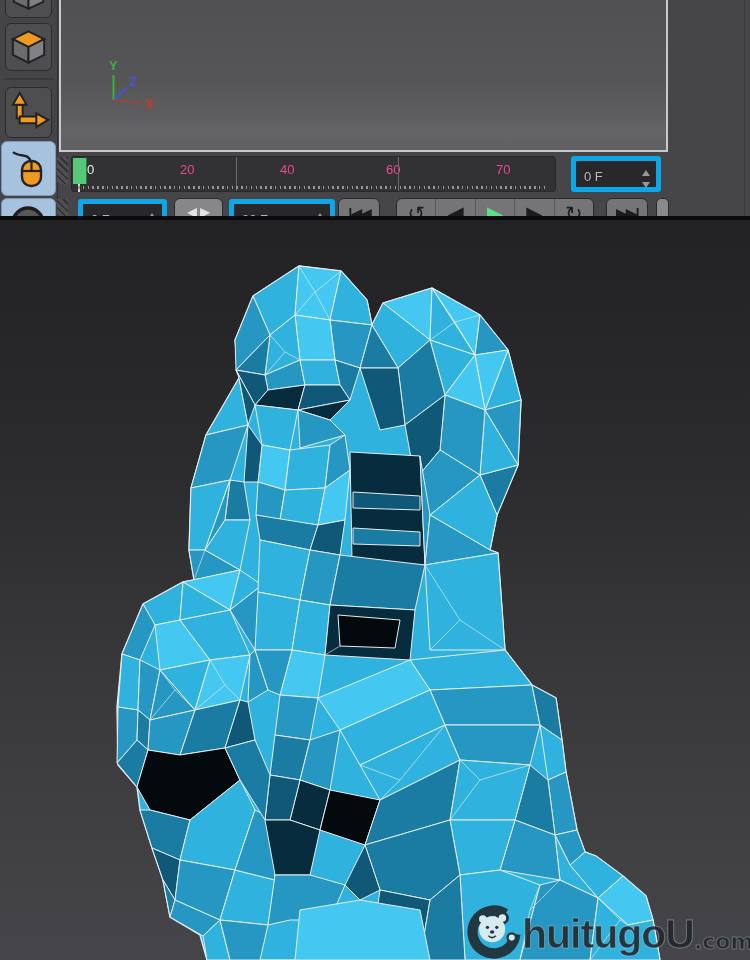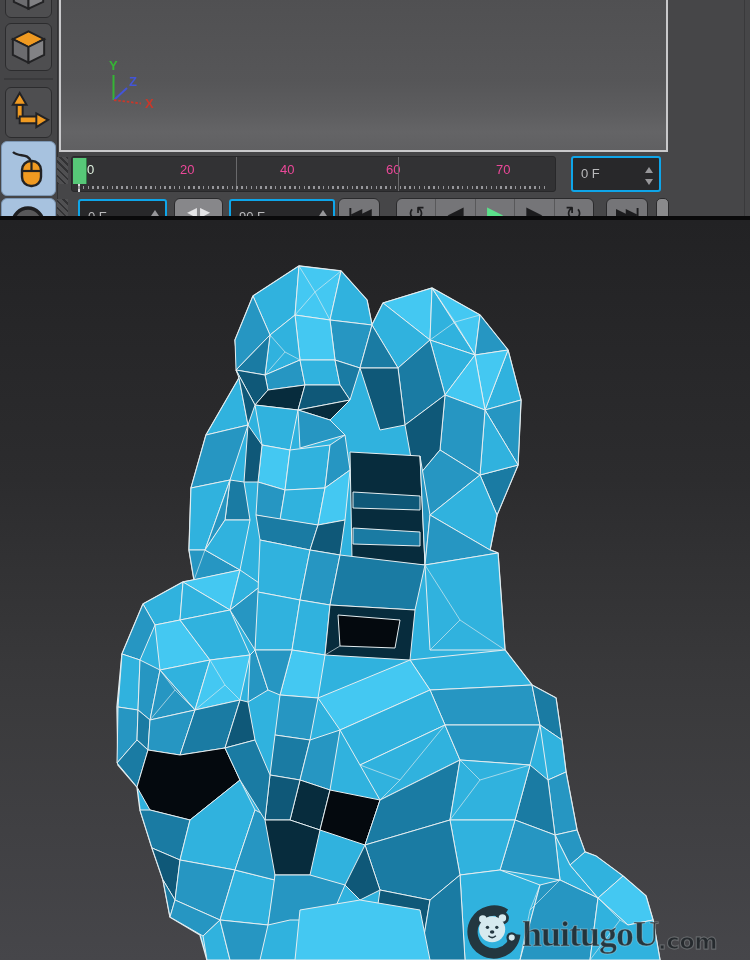--- a/index.html
+++ b/index.html
@@ -26,21 +26,21 @@
   .grip{position:absolute;left:57px;width:11px;background:
         repeating-linear-gradient(45deg,#323234 0 2px,#505052 2px 5px);}
   .ruler{position:absolute;left:71px;top:156px;width:485px;height:36px;background:#323234;
          border:1px solid #28282a;border-radius:3px;box-sizing:border-box;}
   .playhead{position:absolute;left:1px;top:1px;width:13px;height:26px;background:#57c878;border-right:1px solid #2e7a44;}
   .playhead-tick{position:absolute;left:6px;top:27px;width:2px;height:8px;background:#d9d9db;}
   .tick-label{position:absolute;top:5px;font-size:13px;color:#ec4899;}
   .ruler-sep{position:absolute;top:0;width:1px;height:34px;background:#69696b;}
   .tick-dots{position:absolute;left:6px;top:29px;width:470px;height:3px;
              background:repeating-linear-gradient(90deg,#96969a 0 1.5px,transparent 1.5px 4.8px);}
-  .field{position:absolute;background:#28282a;border:2px solid #0ea5e9;border-radius:3px;box-sizing:border-box;color:#b9b9bb;font-size:13px;}
+  .field{position:absolute;background:#28282a;border:5px solid #0ea5e9;border-radius:3px;box-sizing:border-box;color:#b9b9bb;font-size:13px;}
   .field .val{position:absolute;left:8px;top:8px;}
   .spin{position:absolute;right:5px;top:9px;width:9px;height:18px;}
   .spin:before,.spin:after{content:"";position:absolute;left:0;border-left:4.5px solid transparent;border-right:4.5px solid transparent;}
   .spin:before{top:0;border-bottom:6px solid #97979a;}
   .spin:after{bottom:0;border-top:6px solid #97979a;}
 
   
   .t-btn{position:absolute;top:198px;height:34px;background:#757578;border:1px solid #2a2a2c;border-radius:6px;
          box-sizing:border-box;color:#1c1c1e;font-size:15px;font-weight:bold;text-align:center;padding-top:6px;}
   .t-group{position:absolute;left:396px;top:198px;width:198px;height:34px;background:#757578;border:1px solid #2a2a2c;
@@ -50,22 +50,22 @@
   .side-bar{position:absolute;left:656px;top:198px;width:13px;height:34px;background:#8a8a8c;border:1px solid #2a2a2c;border-radius:5px;box-sizing:border-box;}
 
   .black-bar{position:absolute;left:0;top:216px;width:750px;height:4px;background:#0a0a0b;}
 
   
   .render-view{position:absolute;left:0;top:220px;width:750px;height:740px;overflow:hidden;
                background:linear-gradient(180deg,#222224 0%,#2c2c2e 35%,#38383a 60%,#3a3a3c 65%,#46464a 100%);}
   .render-view svg.model{position:absolute;left:0;top:0;}
 
   .watermark{position:absolute;left:466px;top:684px;display:flex;align-items:center;opacity:.88;}
-  .wm-text{font-family:Liberation Serif, serif;font-weight:bold;color:#22272b;
-           font-size:36px;letter-spacing:-1px;-webkit-text-stroke:1px rgba(235,243,243,.35);}
+  .wm-text{font-family:Liberation Sans, sans-serif;font-weight:bold;color:#22272b;
+           font-size:41px;letter-spacing:-1px;-webkit-text-stroke:1px rgba(235,243,243,.35);}
   .wm-com{font-family:"DejaVu Sans",sans-serif;font-weight:bold;color:#22272b;font-size:22px;
           -webkit-text-stroke:1px rgba(235,243,243,.3);margin-top:14px;}
 </style>
 </head>
 <body>
 
 <div class="app">
 
   <div class="top-ui">
 

